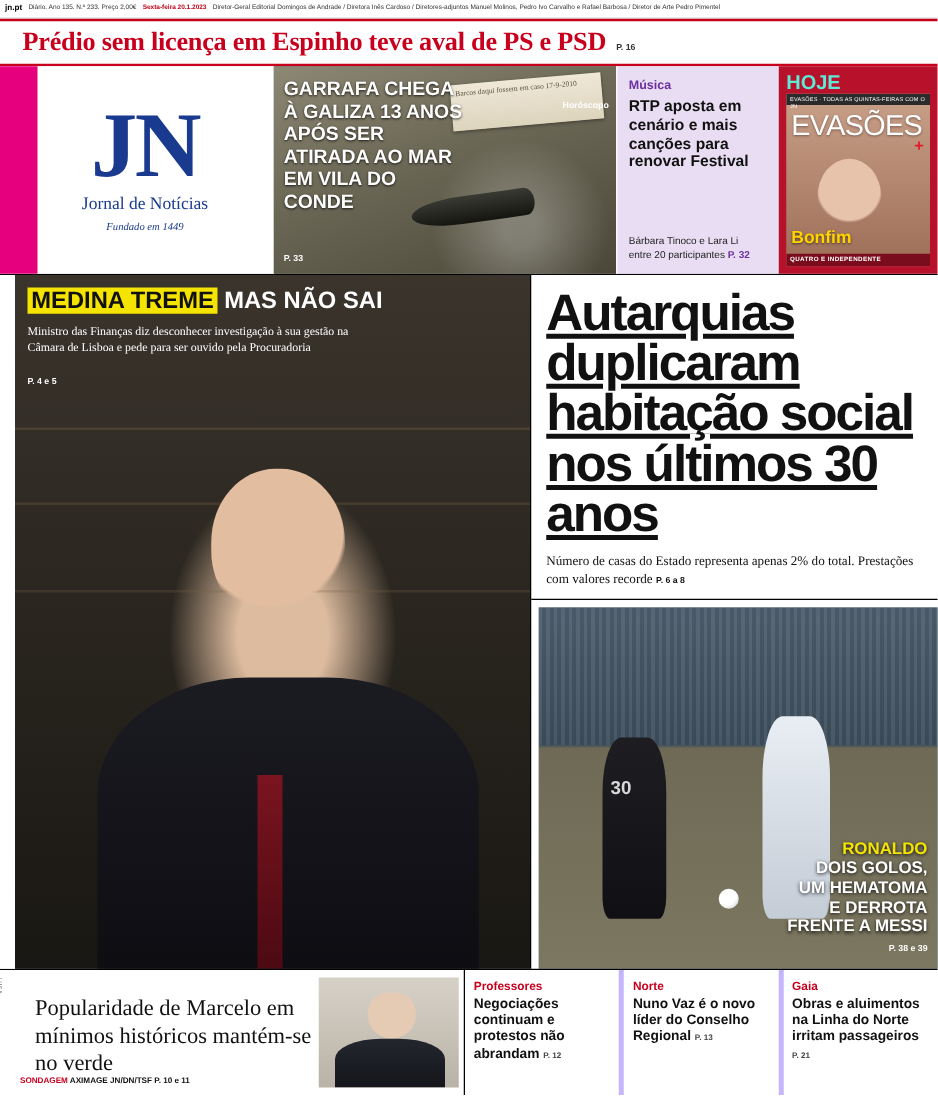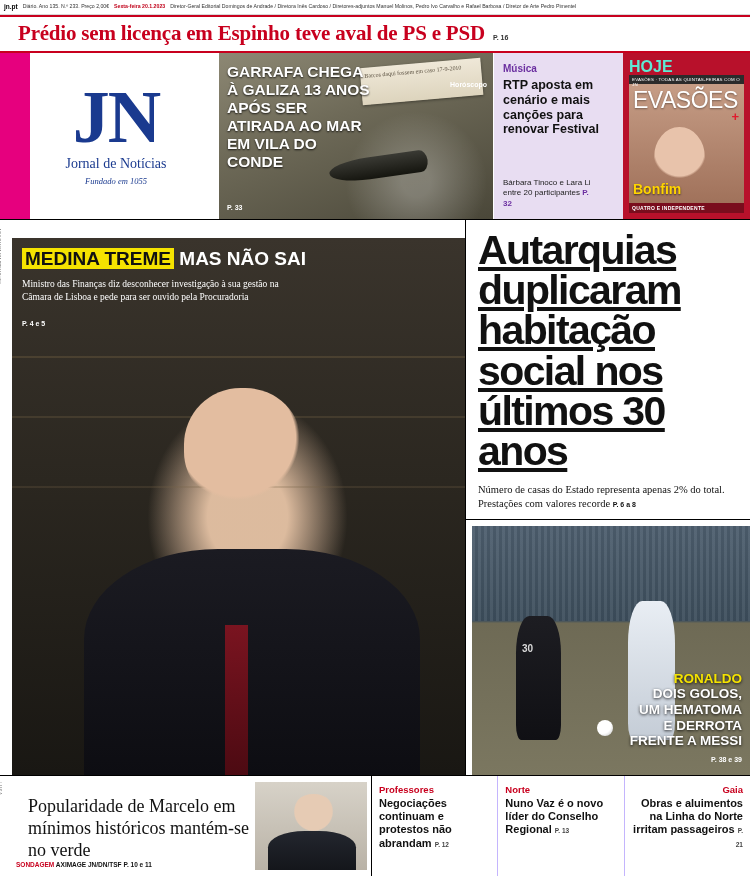--- a/index.html
+++ b/index.html
@@ -192,21 +192,21 @@
   .musica-head {
     font-family: "Liberation Sans", sans-serif;
     font-weight: bold;
     font-size: 12.5px;
     line-height: 1.18;
     color: #111;
   }
   .musica-sub {
     position: absolute;
     left: 9px; bottom: 10px;
-    right: 25px;
+    right: 14px;
     font-size: 8px;
     line-height: 1.3;
     color: #222;
   }
   .musica-sub .pg { color: #6b2fa0; font-weight: bold; }
 
   .hoje-block {
     flex: 1;
     background: #b8112b;
     position: relative;
@@ -293,25 +293,24 @@
     position: absolute;
     left: 1px; top: 8px;
     transform: rotate(90deg);
     transform-origin: left top;
     font-size: 4.5px;
     color: #666;
     white-space: nowrap;
     letter-spacing: .4px;
   }
   .medina-block {
-    width: 453px;
+    width: 412px;
     position: relative;
     background: #23201c;
     overflow: hidden;
-    margin-top: 18px;
   }
   .medina-photo {
     position: absolute;
     inset: 0;
     background:
       radial-gradient(ellipse at 52% 52%, rgba(230,195,165,0.95) 0 12%, rgba(0,0,0,0) 30%),
       linear-gradient(180deg, #3a342c 0%, #2b2720 45%, #191713 100%);
   }
   .medina-shelf {
     position: absolute;
@@ -424,21 +423,21 @@
     left: 16%; top: 36%;
     width: 16%; height: 50%;
     background: linear-gradient(#1d1d22, #101014);
     border-radius: 30% 30% 12% 12%;
   }
   .player-dark-num {
     position: absolute;
     left: 18%; top: 47%;
     color: #d8d8d8;
     font-weight: bold;
-    font-size: 10px;
+    font-size: 15px;
   }
   .player-light {
     position: absolute;
     left: 56%; top: 30%;
     width: 17%; height: 56%;
     background: linear-gradient(#e9eef4, #c4ccd6);
     border-radius: 30% 30% 12% 12%;
   }
   .ball {
     position: absolute;
@@ -529,23 +528,23 @@
   }
 
   .briefs {
     flex: 1;
     display: flex;
   }
   .brief {
     flex: 1;
     padding: 8px 7px 0 7px;
     box-sizing: border-box;
-    border-right: 1px solid #c4b5fd;
-  }
-  .brief:last-child { border-right: none; text-align: right; }
+    border-right: 4px solid #c4b5fd;
+  }
+  .brief:last-child { border-right: none; }
   .brief .kicker {
     color: #c8001e;
     font-weight: bold;
     font-size: 9.5px;
     margin-bottom: 2px;
   }
   .brief .txt {
     font-family: "Liberation Sans", sans-serif;
     font-weight: bold;
     font-size: 11px;
@@ -574,21 +573,21 @@
     <span class="banner-title">Prédio sem licença em Espinho teve aval de PS e PSD</span>
     <span class="banner-page">P. 16</span>
   </div>
 
   <div class="row1">
 
     <div class="logo-block">
       <div class="logo-pink"></div>
       <div class="logo-jn">JN</div>
       <div class="logo-sub">Jornal de Notícias</div>
-      <div class="logo-founded">Fundado em 1055</div>
+      <div class="logo-founded">Fundado em 1449</div>
     </div>
 
     <div class="bottle-block">
       <div class="bottle-photo"></div>
       <div class="bottle-paper">Barcos daqui fossem
 em caso 17-9-2010</div>
       <div class="bottle-obj"></div>
       <div class="horoscopo">Horóscopo</div>
       <div class="bottle-text">Garrafa chega à Galiza 13 anos após ser atirada ao mar em Vila do Conde</div>
       <div class="bottle-page">P. 33</div>

